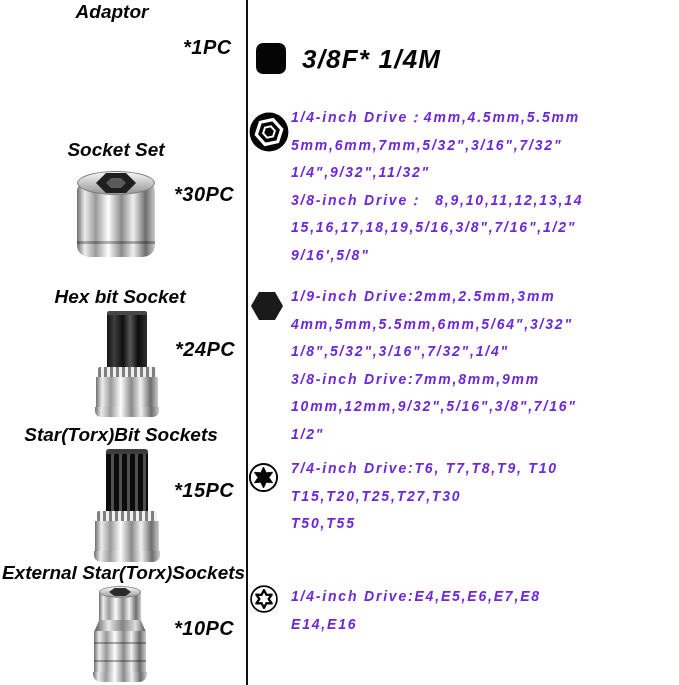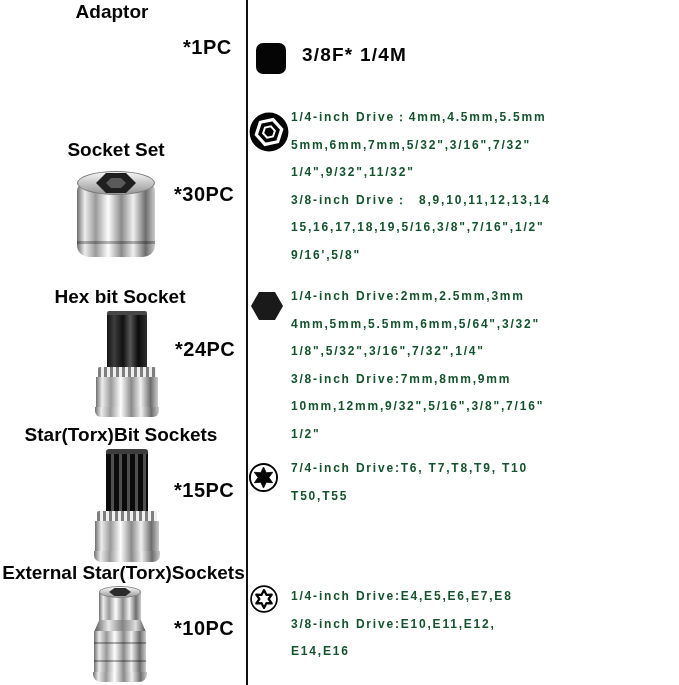--- a/index.html
+++ b/index.html
@@ -1,38 +1,38 @@
 <!DOCTYPE html>
 <html><head>
 <meta charset="utf-8">
 <style>
   html,body{margin:0;padding:0;background:#fff;}
   #app{position:relative;width:679px;height:685px;background:#ffffff;overflow:hidden;
-       font-family:"Liberation Sans", sans-serif;color:#0a0a0a;}
+       font-family:"Liberation Sans", sans-serif;color:#0a0a0a;font-style:italic;}
   .divider{position:absolute;left:246px;top:0;width:2px;height:685px;background:#121212;}
   .heading{position:absolute;margin:0;font-size:19px;font-weight:bold;text-align:center;
            line-height:22px;color:#050505;}
   .count{position:absolute;font-size:20px;font-weight:bold;letter-spacing:.5px;color:#050505;}
   .img{position:absolute;}
   .chrome{background:linear-gradient(90deg,#6f6f6f 0%,#ececec 10%,#9a9a9a 24%,#fdfdfd 40%,
           #8b8b8b 57%,#f0f0f0 72%,#6d6d6d 88%,#cccccc 100%);}
   .chromedark{background:linear-gradient(90deg,#555,#e9e9e9 28%,#848484 55%,#dcdcdc 80%,#4e4e4e);}
   .darkbit{background:linear-gradient(90deg,#141414 0%,#3d3d3d 18%,#101010 40%,#575757 58%,
            #0c0c0c 78%,#2f2f2f 100%);}
   .knurl{background:repeating-linear-gradient(90deg,#7e7e7e 0 3px,#efefef 3px 6px);}
   .part{position:absolute;}
   .engrave{display:block;text-align:center;font-size:9px;font-weight:bold;color:#454545;
            padding-top:16px;letter-spacing:0;}
   
   .hdr-icon{position:absolute;left:256px;top:43px;width:30px;height:31px;border-radius:7px;background:#050505;}
-  .hdr-label{position:absolute;left:302px;top:44px;font-size:19px;font-weight:bold;
+  .hdr-label{position:absolute;left:302px;top:44px;font-size:26px;font-weight:bold;
              letter-spacing:1.2px;white-space:pre;color:#050505;}
   .spec{position:absolute;left:291px;width:386px;}
-  .spec-line{white-space:pre;font-size:12px;font-weight:bold;letter-spacing:1.8px;
-             line-height:27.5px;color:#14532d;}
+  .spec-line{white-space:pre;font-size:14px;font-weight:bold;letter-spacing:1.8px;
+             line-height:27.5px;color:#6d28d9;}
   .spec-icon{position:absolute;}
 </style>
 </head>
 <body>
 
 <div id="app">
   <div class="divider"></div>
 
   <h2 class="heading" style="left:0;top:1px;width:224px">Adaptor</h2>
   <div class="count" style="left:183px;top:36px">*1PC</div>
@@ -96,43 +96,43 @@
     <div class="spec-line">15,16,17,18,19,5/16,3/8",7/16",1/2"</div>
     <div class="spec-line">9/16',5/8"</div>
   </div>
 
   <span class="spec-icon" style="left:251px;top:292px">
     <svg width="32" height="28" viewBox="0 0 32 28">
       <polygon points="0,14 8,0 24,0 32,14 24,28 8,28" fill="#1a1a1a"></polygon>
     </svg>
   </span>
   <div class="spec" style="top:283px">
-    <div class="spec-line">1/4-inch Drive:2mm,2.5mm,3mm</div>
+    <div class="spec-line">1/9-inch Drive:2mm,2.5mm,3mm</div>
     <div class="spec-line">4mm,5mm,5.5mm,6mm,5/64",3/32"</div>
     <div class="spec-line">1/8",5/32",3/16",7/32",1/4"</div>
     <div class="spec-line">3/8-inch Drive:7mm,8mm,9mm</div>
     <div class="spec-line">10mm,12mm,9/32",5/16",3/8",7/16"</div>
     <div class="spec-line">1/2"</div>
   </div>
 
   <span class="spec-icon" style="left:246px;top:460px">
     <svg width="35" height="35" viewBox="0 0 40 40">
       <circle cx="20" cy="20" r="15.5" fill="none" stroke="#050505" stroke-width="2.2"></circle>
       <polygon points="20,8 16.9,14.63 9.61,14 13.8,20 9.61,26 16.9,25.37 20,32 23.1,25.37 30.39,26 26.2,20 30.39,14 23.1,14.63" fill="#050505" stroke="#050505" stroke-width="1" stroke-linejoin="round"></polygon>
     </svg>
   </span>
   <div class="spec" style="top:455px">
     <div class="spec-line">7/4-inch Drive:T6, T7,T8,T9, T10</div>
+    <div class="spec-line">T15,T20,T25,T27,T30</div>
     <div class="spec-line">T50,T55</div>
   </div>
 
   <span class="spec-icon" style="left:247px;top:582px">
     <svg width="34" height="34" viewBox="0 0 40 40">
       <circle cx="20" cy="20" r="15.2" fill="none" stroke="#050505" stroke-width="2"></circle>
       <polygon points="20,9.5 17.2,15.1 10.9,14.75 14.6,20 10.9,25.25 17.2,24.9 20,30.5 22.8,24.9 29.1,25.25 25.4,20 29.1,14.75 22.8,15.1" fill="#ffffff" stroke="#050505" stroke-width="2.6" stroke-linejoin="round"></polygon>
     </svg>
   </span>
   <div class="spec" style="top:583px">
     <div class="spec-line">1/4-inch Drive:E4,E5,E6,E7,E8</div>
-    <div class="spec-line">3/8-inch Drive:E10,E11,E12,</div>
     <div class="spec-line">E14,E16</div>
   </div>
 </div>
 
 </body></html>

